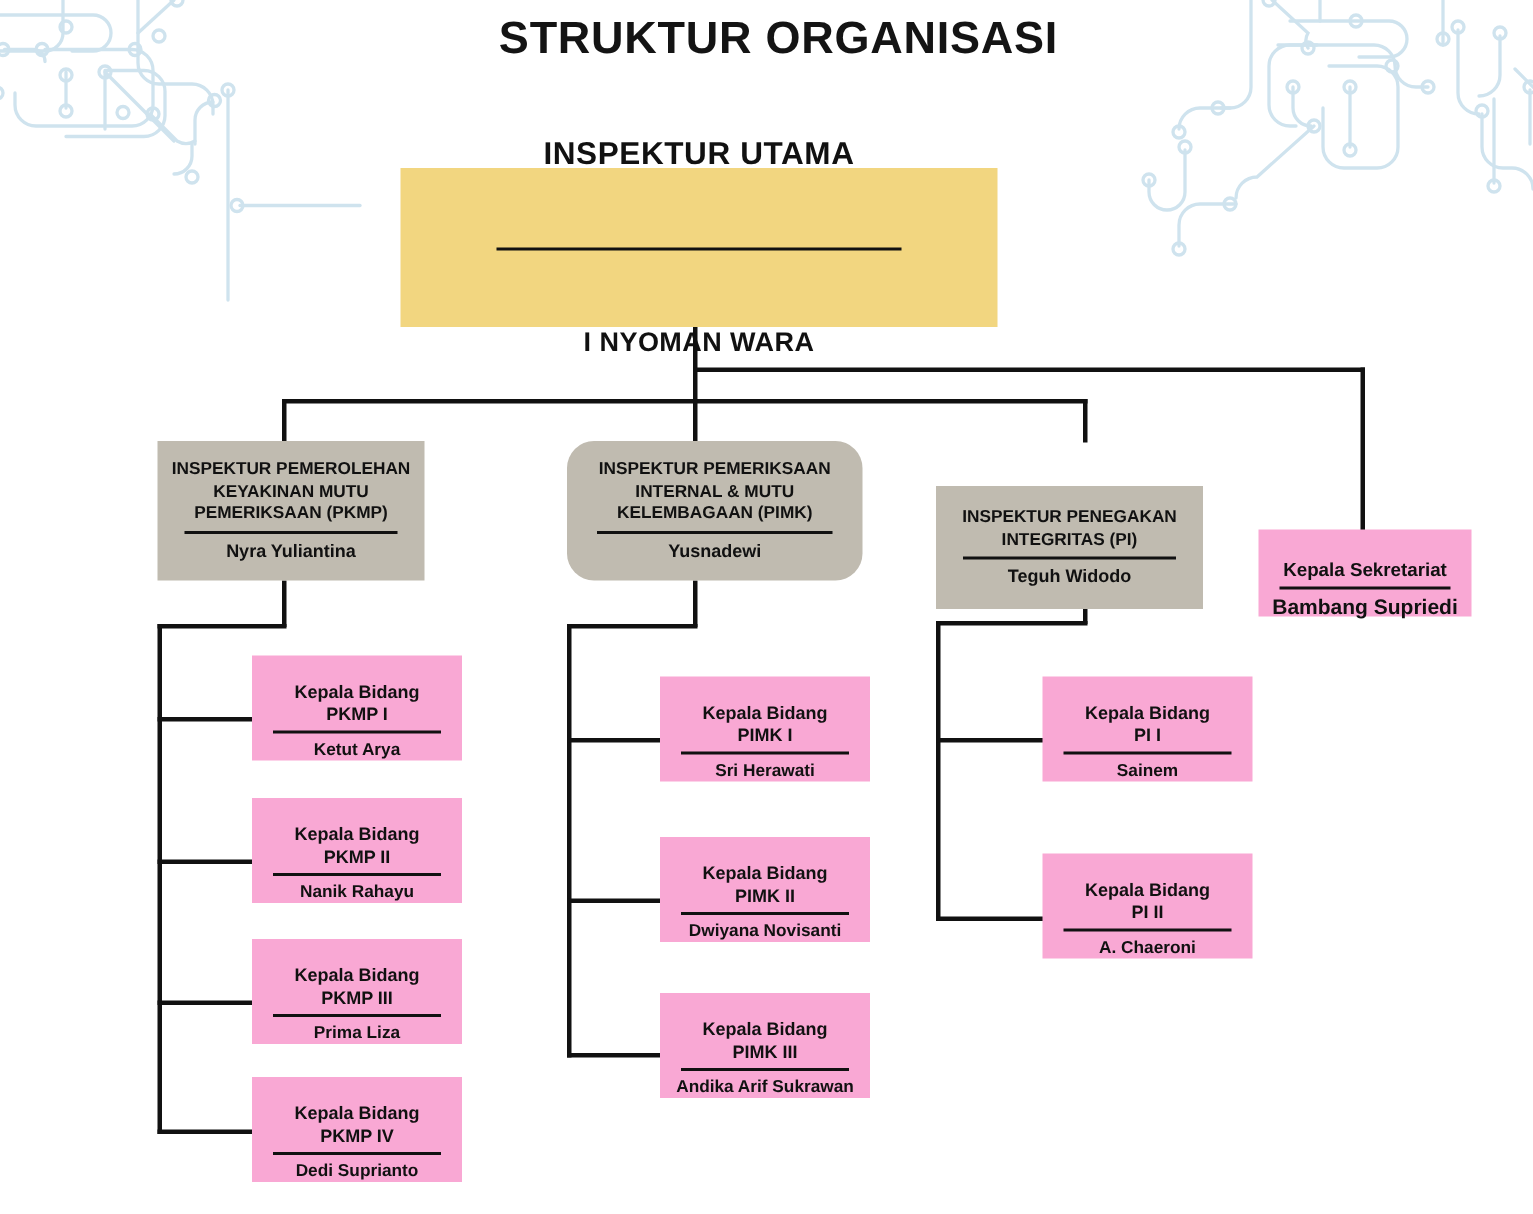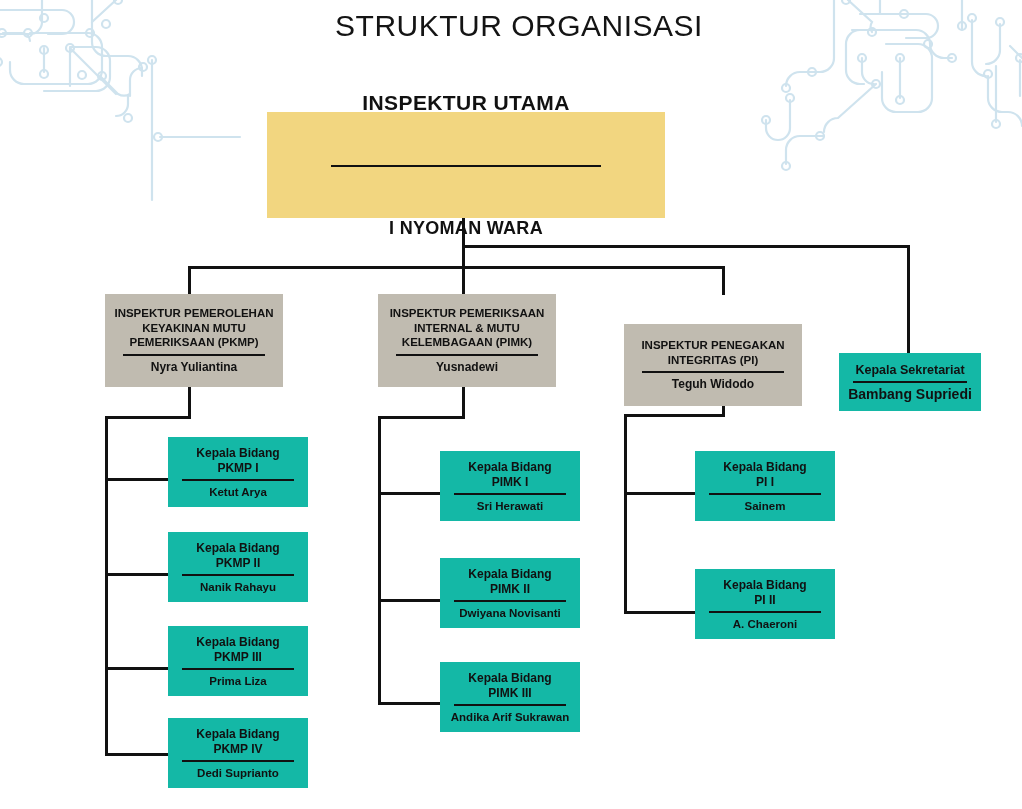--- a/index.html
+++ b/index.html
@@ -26,21 +26,21 @@
   
   #title-block {
     position: absolute;
     left: 0;
     top: 8px;
     width: 1022px;
     text-align: center;
   }
   #title-block .line {
     font-size: 30px;
-    font-weight: normal;
+    font-weight: bold;
     letter-spacing: 0.5px;
     line-height: 36px;
     color: #141414;
     padding-left: 16px;
   }
   
   .node {
     position: absolute;
     box-sizing: border-box;
     display: flex;
@@ -72,21 +72,22 @@
   .node--top .rule { width: 68%; border-top-width: 2px; margin-top: 6px; margin-bottom: 6px; }
   
   .node--gray {
     background: #C0BBB0;
   }
   .node--gray .role { font-size: 11.5px; line-height: 14.5px; }
   .node--gray .person { font-size: 12px; line-height: 15px; }
   .node--gray .rule { width: 80%; margin-top: 4px; margin-bottom: 4px; }
   
   .node--blue {
-    background: #14b8a6;
+    background: #f9a8d4;
+    justify-content: flex-end;
   }
   .node--blue .role { font-size: 12px; line-height: 15px; }
   .node--blue .person { font-size: 11.5px; line-height: 14px; }
   .node--blue .rule { width: 80%; margin-top: 3px; margin-bottom: 4px; }
   .node--sekre .role { font-size: 12.5px; }
   .node--sekre .person { font-size: 14px; }
   
   .conn {
     position: absolute;
     background: #111111;
@@ -229,21 +230,21 @@
   <div class="node node--gray" style="left:105px; top:294px; width:178px; height:93px;">
     <div class="role">
       <div>INSPEKTUR PEMEROLEHAN</div>
       <div>KEYAKINAN MUTU</div>
       <div>PEMERIKSAAN (PKMP)</div>
     </div>
     <div class="rule"></div>
     <div class="person">Nyra Yuliantina</div>
   </div>
 
-  <div class="node node--gray" style="left:378px; top:294px; width:178px; height:93px;">
+  <div class="node node--gray" style="left:378px; top:294px; width:197px; height:93px;border-radius:18px;">
     <div class="role">
       <div>INSPEKTUR PEMERIKSAAN</div>
       <div>INTERNAL &amp; MUTU</div>
       <div>KELEMBAGAAN (PIMK)</div>
     </div>
     <div class="rule"></div>
     <div class="person">Yusnadewi</div>
   </div>
 
   <div class="node node--gray" style="left:624px; top:300px; width:178px; height:82px;margin-top:24px;">

